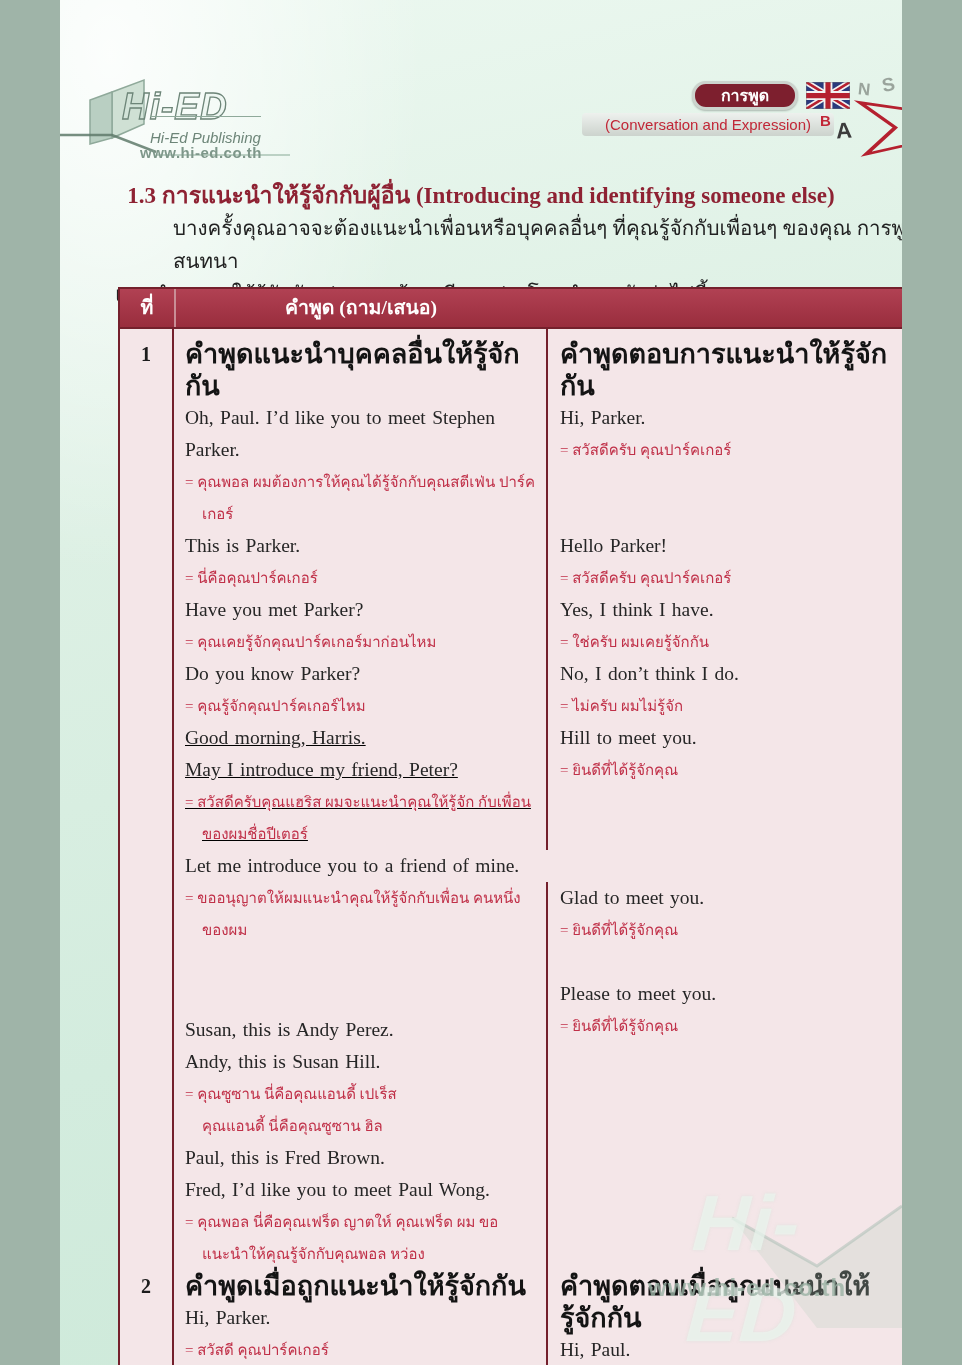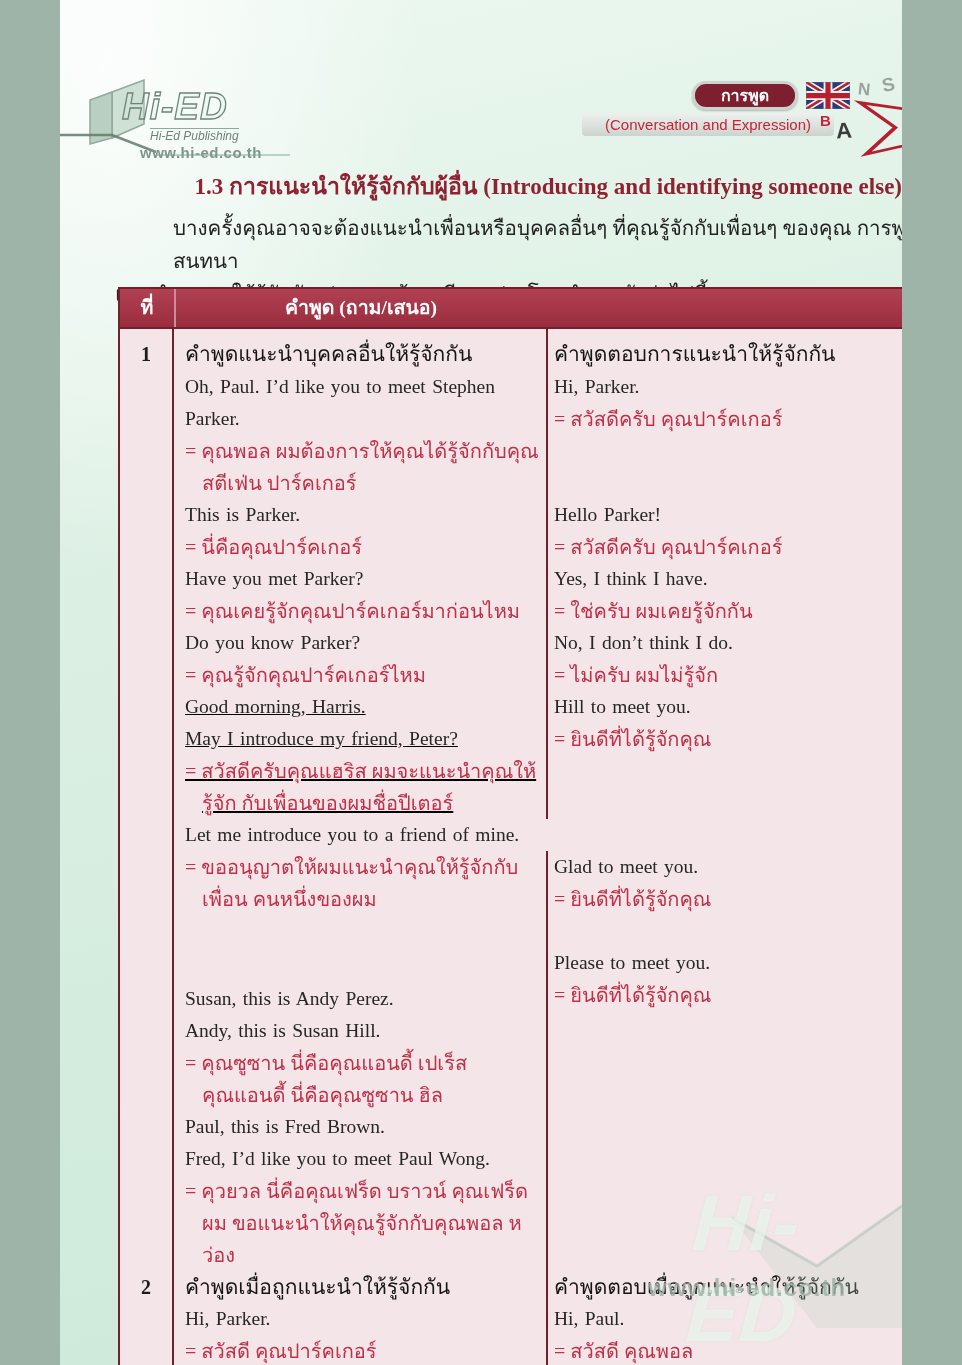--- a/index.html
+++ b/index.html
@@ -10,67 +10,67 @@
       radial-gradient(ellipse at 6% 4%, rgba(255,255,255,.85), rgba(255,255,255,0) 28%),
       linear-gradient(168deg,#ecf8f0 0%,#ddf0e4 35%,#d3ecde 70%,#cde9d9 100%);
   }
   
   .logo-block{position:absolute;left:0;top:78px;width:240px;height:92px;}
   .logo-wordmark{
     position:absolute;left:62px;top:8px;font-family:"Liberation Sans",sans-serif;
     font-size:37px;font-weight:bold;font-style:italic;letter-spacing:1px;
     color:rgba(220,236,226,.25);-webkit-text-stroke:1.3px #6d8578;
   }
-  .logo-sub{position:absolute;left:90px;top:50px;font-family:"Liberation Sans",sans-serif;
-    font-size:12px;font-style:italic;color:#6d8578;border-top:1px solid #8fa99a;padding-top:0;}
+  .logo-sub{position:absolute;left:90px;top:38px;font-family:"Liberation Sans",sans-serif;
+    font-size:15px;font-style:italic;color:#6d8578;border-top:1px solid #8fa99a;padding-top:12px;}
   .logo-url{position:absolute;left:80px;top:66px;font-family:"Liberation Sans",sans-serif;
     font-size:15px;font-weight:bold;color:#7e978a;letter-spacing:.5px;}
   
   .badge{position:absolute;left:522px;top:76px;width:440px;height:95px;font-family:"Liberation Sans",sans-serif;}
   .badge-pill{position:absolute;left:110px;top:5px;width:100px;height:23px;background:#7d1f2e;
     border:3px solid #ccd3cd;border-radius:14px;color:#fff;font-weight:bold;font-size:16px;
     text-align:center;line-height:23px;box-shadow:0 1px 2px rgba(0,0,0,.25);}
   .badge-strip{position:absolute;left:0;top:37px;width:252px;height:23px;border-radius:4px;
     background:linear-gradient(#eef1ee,#ccd3cd);color:#c12737;font-weight:normal;font-size:15px;
     text-align:center;line-height:23px;}
   .badge .flag{position:absolute;left:224px;top:6px;width:44px;height:27px;}
   .badge .star{position:absolute;left:268px;top:2px;width:152px;height:88px;}
   .star-number{position:absolute;left:333px;top:24px;font-size:21px;font-weight:bold;color:#4a4a4a;}
   .bl{position:absolute;font-weight:bold;}
   .bl-n{left:276px;top:4px;color:#9aa49c;font-size:17px;transform:rotate(6deg);}
   .bl-s{left:300px;top:-2px;color:#9aa49c;font-size:19px;transform:rotate(-12deg);}
   .bl-b{left:238px;top:36px;color:#c12737;font-size:15px;}
   .bl-a{left:254px;top:42px;color:#3c3c3c;font-size:22px;transform:rotate(-4deg);}
   .bl-c{left:372px;top:42px;color:#c12737;font-size:23px;}
   
-  .section-title{position:absolute;left:0;right:0;top:168px;text-align:right;
+  .section-title{position:absolute;left:0;right:0;top:177px;text-align:center;
     color:#8e2233;font-weight:bold;font-size:23px;}
   .intro{position:absolute;left:55px;top:212px;width:820px;font-size:20.5px;color:#222;line-height:33px;}
   .intro .indent{padding-left:58px;}
   
   .conv-table{position:absolute;left:58px;top:287px;width:804px;border:2px solid #74202c;
     background:#f4e6e8;box-sizing:border-box;}
   .thead{display:flex;height:38px;background:linear-gradient(#b14153,#992d3d);
     border-bottom:2px solid #74202c;color:#fff;font-weight:bold;font-size:19.5px;}
   .thead .hc{line-height:38px;text-align:center;box-sizing:border-box;}
   .hc1{width:54px;}
   .hc2{width:372px;border-left:2px solid #c98e96;}
   .hc3{flex:1;border-left:2px solid #c98e96;}
   .tbody{display:grid;grid-template-columns:54px 372px 1fr;}
   .num{grid-column:1;border-right:2px solid #74202c;text-align:center;
     font-weight:bold;font-size:20px;color:#1c1c1c;line-height:32px;}
   .cell-left{grid-column:2;padding:0 6px 0 11px;}
-  .cell-right{grid-column:3;border-left:2px solid #74202c;padding:0 8px 0 6px;}
+  .cell-right{grid-column:3;border-left:2px solid #74202c;padding:0 8px 0 12px;}
   .first{padding-top:9px;}
   .last{padding-bottom:16px;}
-  .ln{line-height:32px;font-size:20px;}
+  .ln{line-height:32px;font-size:15px;}
   .ln.en{color:#262626;font-size:19.5px;word-spacing:1.5px;}
   .ln.th{color:#c03048;padding-left:17px;text-indent:-17px;}
   .ln.cont{color:#c03048;padding-left:17px;}
-  .ln.head{color:#141414;font-weight:normal;font-size:21px;}
+  .ln.head{color:#141414;font-weight:bold;font-size:27px;}
   
   .wm-hied{position:absolute;left:630px;top:1178px;z-index:5;font-family:"Liberation Sans",sans-serif;
     font-size:78px;font-weight:bold;font-style:italic;letter-spacing:1px;
     color:rgba(238,249,242,.6);text-shadow:0 0 3px rgba(205,225,214,.5);transform:skewX(-4deg);}
   .wm-url{position:absolute;left:588px;top:1274px;z-index:5;font-family:"Liberation Sans",sans-serif;
     font-size:24px;font-weight:bold;color:rgba(154,178,164,.8);letter-spacing:1px;}
   .wm-wedge{position:absolute;right:0;top:1188px;z-index:4;}
 </style>
 </head>
 <body>
@@ -179,21 +179,21 @@
           <div class="ln en">Glad to meet you.</div>
           <div class="ln th">= ยินดีที่ได้รู้จักคุณ</div>
         </div>
         <div class="cell-left" style="grid-area: 8 / 2; min-height: 256px; margin-top: 36px;">
           <div class="ln en">Susan, this is Andy Perez.</div>
           <div class="ln en">Andy, this is Susan Hill.</div>
           <div class="ln th">= คุณซูซาน นี่คือคุณแอนดี้ เปเร็ส</div>
           <div class="ln cont">คุณแอนดี้ นี่คือคุณซูซาน ฮิล</div>
           <div class="ln en">Paul, this is Fred Brown.</div>
           <div class="ln en">Fred, I’d like you to meet Paul Wong.</div>
-          <div class="ln th">= คุวยวล นี่คือคุณเฟร็ด บราวน์ คุณเฟร็ด ผม ขอแนะนำให้คุณรู้จักกับคุณพอล หว่อง</div>
+          <div class="ln th">= คุณพอล นี่คือคุณเฟร็ด ญาตให์ คุณเฟร็ด ผม ขอแนะนำให้คุณรู้จักกับคุณพอล หว่อง</div>
         </div>
         <div class="cell-right" style="grid-area: 8 / 3; min-height: 256px;">
           <div class="ln en">Please to meet you.</div>
           <div class="ln th">= ยินดีที่ได้รู้จักคุณ</div>
         </div>
         <div class="num" style="grid-row: 9 / 10;">2</div>
         <div class="cell-left last" style="grid-area: 9 / 2; min-height: 96px;">
           <div class="ln head">คำพูดเมื่อถูกแนะนำให้รู้จักกัน</div>
           <div class="ln en">Hi, Parker.</div>
           <div class="ln th">= สวัสดี คุณปาร์คเกอร์</div>

